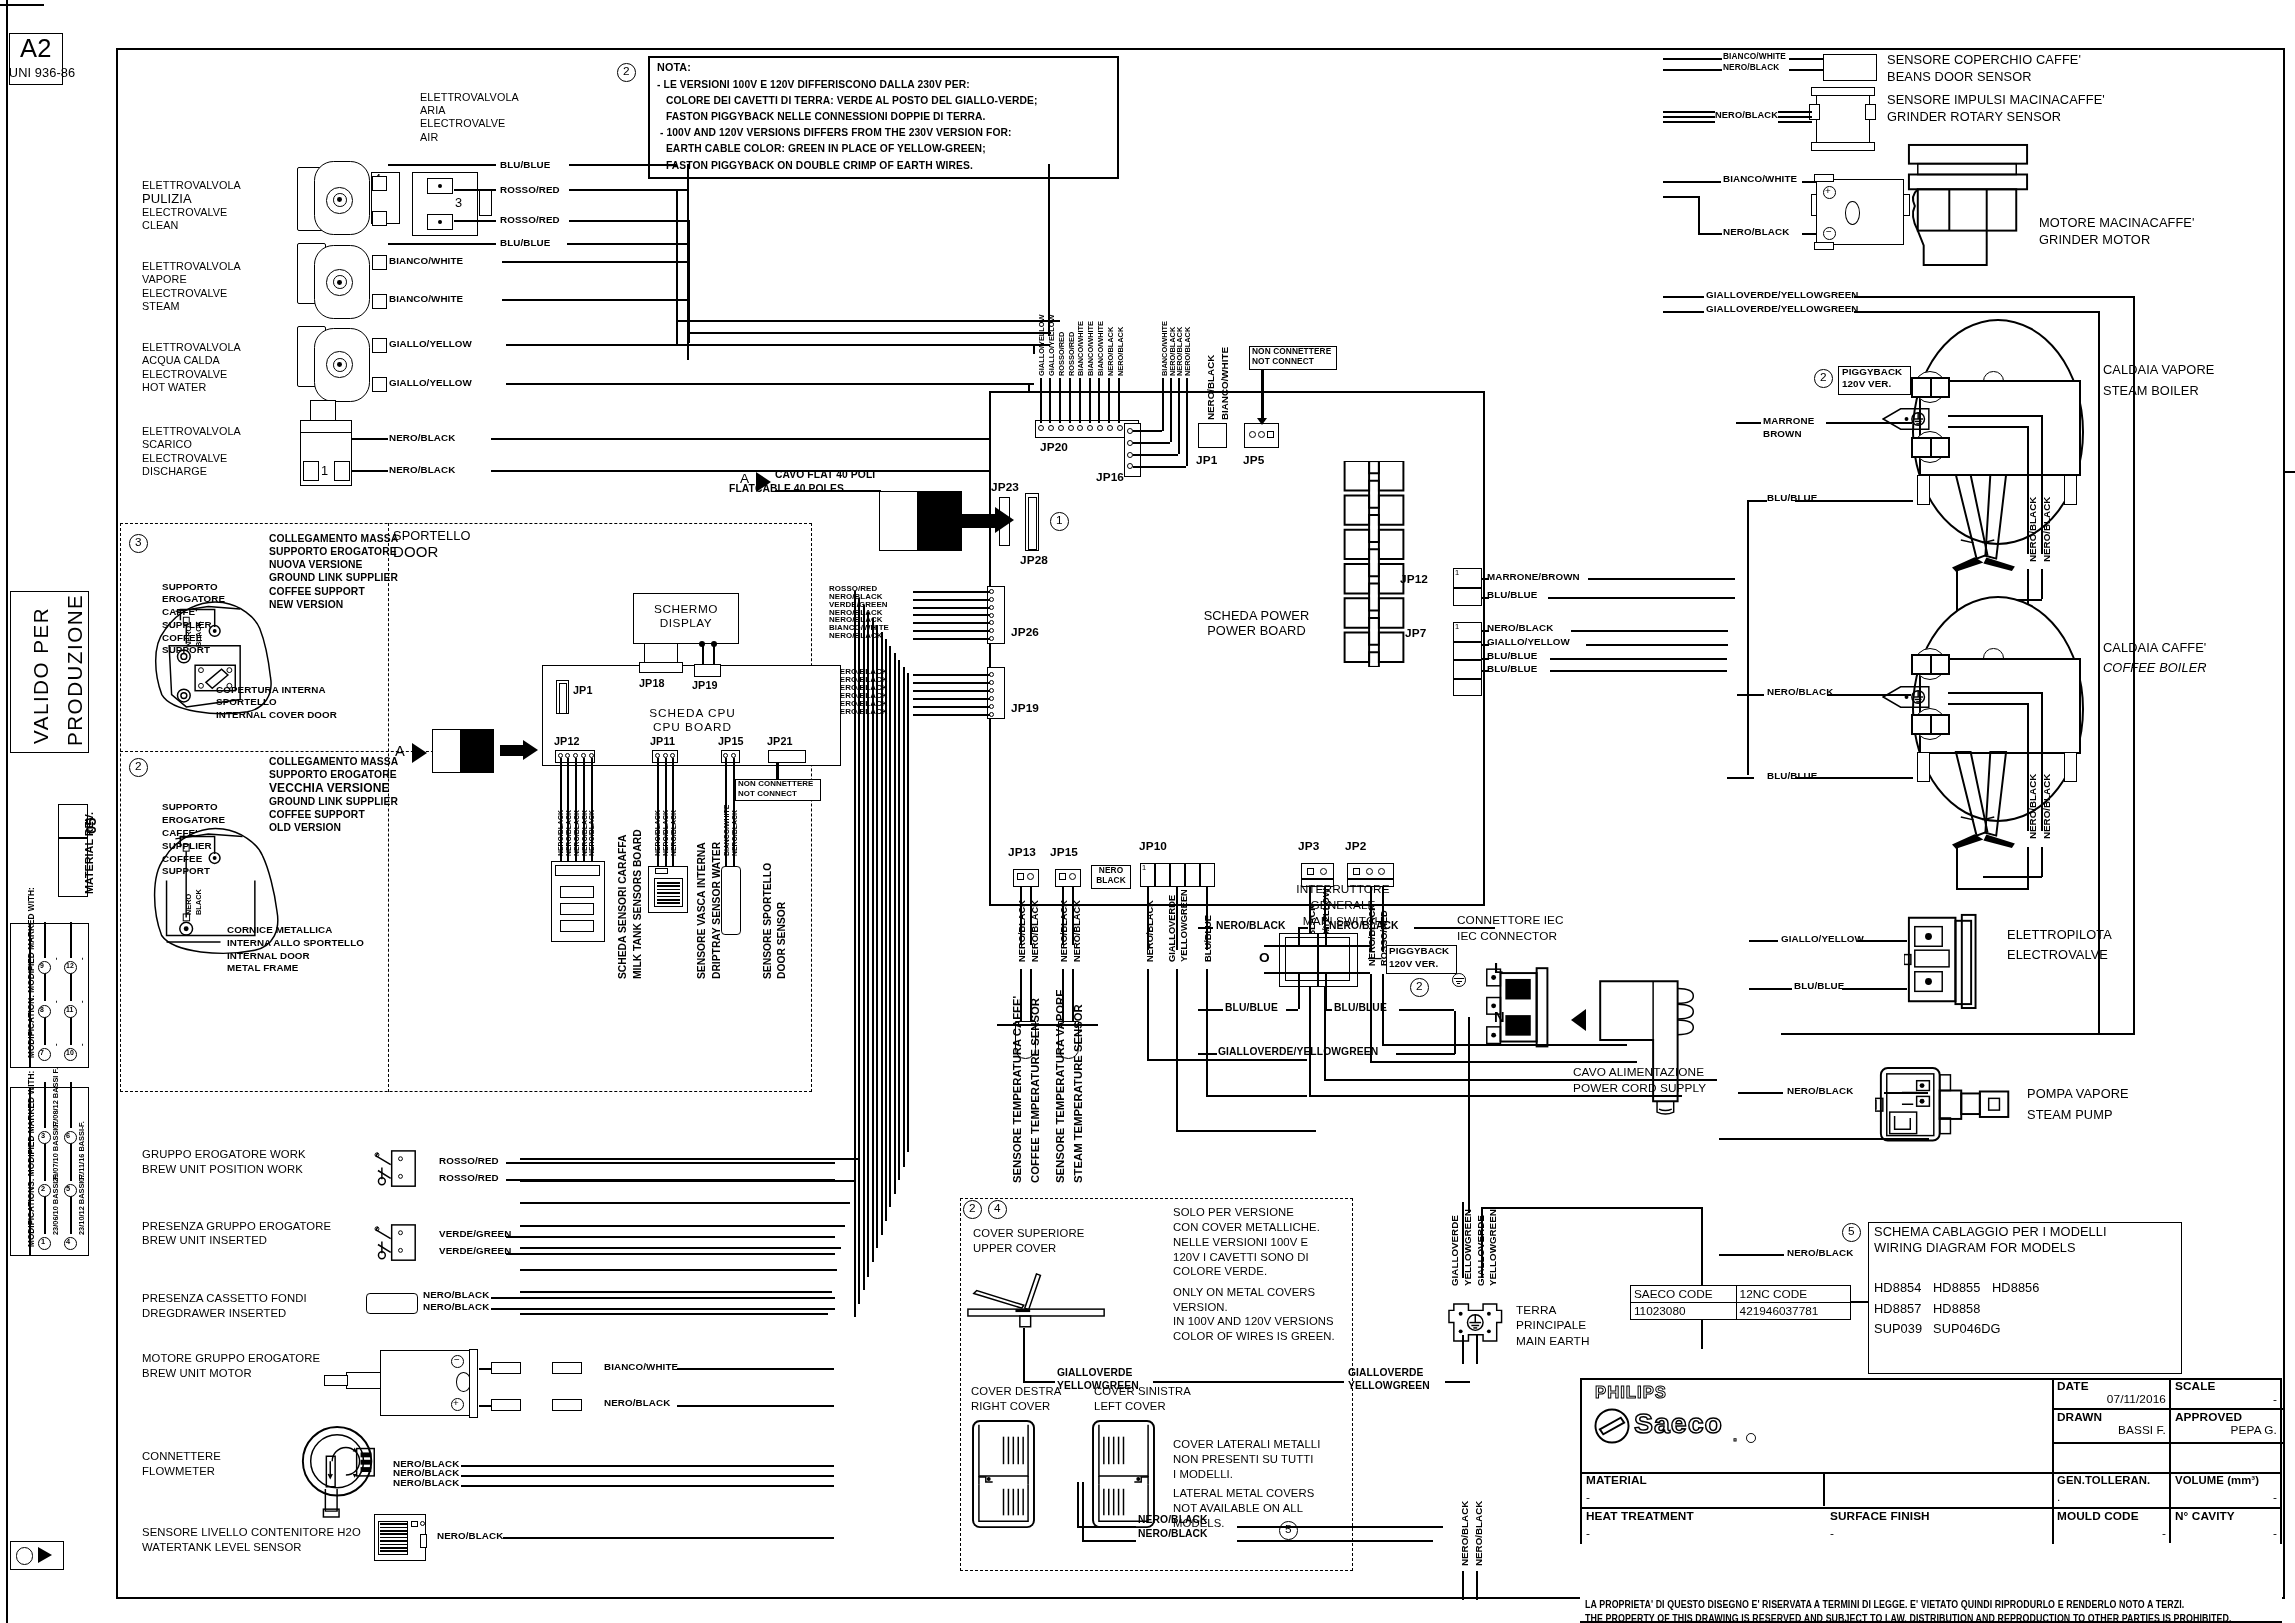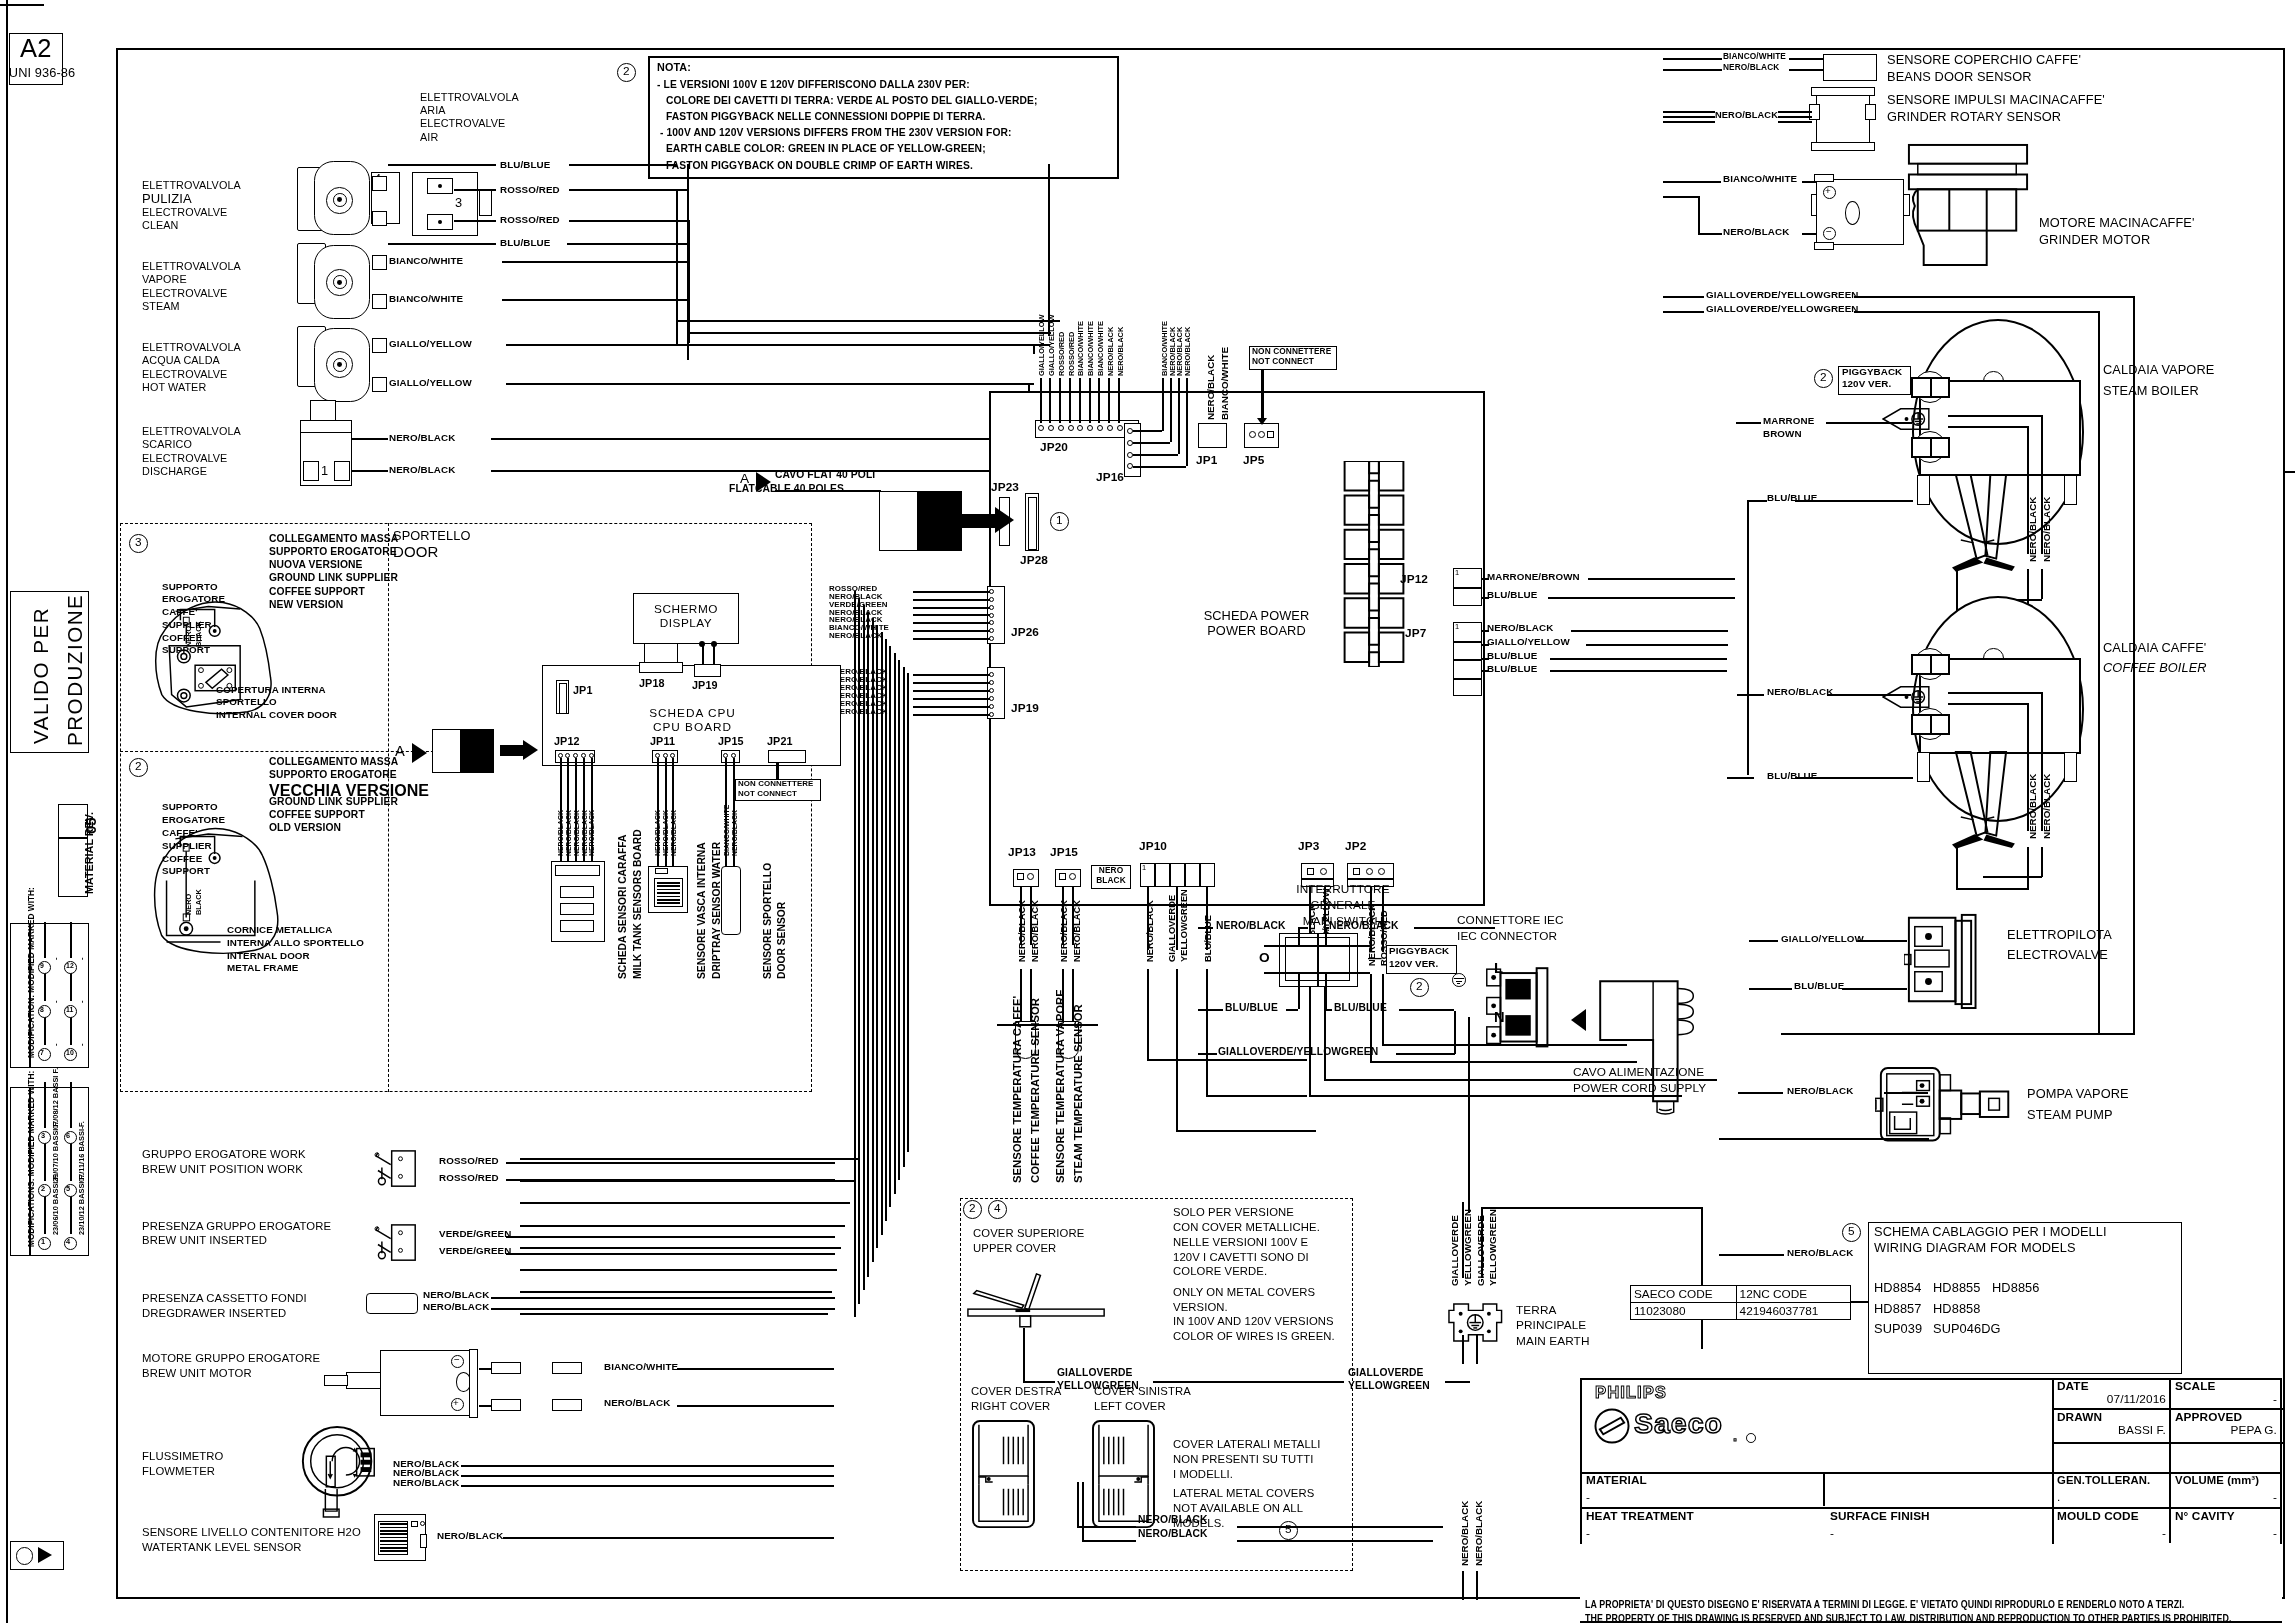--- a/index.html
+++ b/index.html
@@ -584,21 +584,21 @@
   <div id="doorNewCallout">
       <div class="t" style="left:216px;top:685px;font-size:9.8px;font-weight:bold;">COPERTURA INTERNA</div>
       <div class="t" style="left:216px;top:697px;font-size:9.8px;font-weight:bold;">SPORTELLO</div>
       <div class="t" style="left:216px;top:710px;font-size:9.8px;font-weight:bold;">INTERNAL COVER DOOR</div>
     </div>
 
   <div class="num" style="left:129px;top:758px;">2</div>
   <div id="doorOldDesc">
       <div class="t" style="left:269px;top:756px;font-size:10.3px;font-weight:bold;">COLLEGAMENTO MASSA</div>
       <div class="t" style="left:269px;top:769px;font-size:10.3px;font-weight:bold;">SUPPORTO EROGATORE</div>
-      <div class="t" style="left:269px;top:782px;font-size:16px;font-weight:bold;">VECCHIA VERSIONE</div>
+      <div class="t" style="left:269px;top:782px;font-size:12px;font-weight:bold;">VECCHIA VERSIONE</div>
       <div class="t" style="left:269px;top:796px;font-size:10.3px;font-weight:bold;">GROUND LINK SUPPLIER</div>
       <div class="t" style="left:269px;top:809px;font-size:10.3px;font-weight:bold;">COFFEE SUPPORT</div>
       <div class="t" style="left:269px;top:822px;font-size:10.3px;font-weight:bold;">OLD VERSION</div>
     </div>
   <div id="doorOldPart">
       <div class="t" style="left:162px;top:802px;font-size:9.8px;font-weight:bold;">SUPPORTO</div>
       <div class="t" style="left:162px;top:815px;font-size:9.8px;font-weight:bold;">EROGATORE</div>
       <div class="t" style="left:162px;top:828px;font-size:9.8px;font-weight:bold;">CAFFE'</div>
       <div class="t" style="left:162px;top:841px;font-size:9.8px;font-weight:bold;">SUPPLIER</div>
       <div class="t" style="left:162px;top:854px;font-size:9.8px;font-weight:bold;">COFFEE</div>
@@ -749,21 +749,21 @@
 
   <div id="leftComps">
       <div class="t" style="left:142px;top:1148px;font-size:11.3px;">GRUPPO EROGATORE WORK</div>
       <div class="t" style="left:142px;top:1163px;font-size:11.3px;">BREW UNIT POSITION WORK</div>
       <div class="t" style="left:142px;top:1220px;font-size:11.3px;">PRESENZA GRUPPO EROGATORE</div>
       <div class="t" style="left:142px;top:1234px;font-size:11.3px;">BREW UNIT INSERTED</div>
       <div class="t" style="left:142px;top:1292px;font-size:11.3px;">PRESENZA CASSETTO FONDI</div>
       <div class="t" style="left:142px;top:1307px;font-size:11.3px;">DREGDRAWER INSERTED</div>
       <div class="t" style="left:142px;top:1352px;font-size:11.3px;">MOTORE GRUPPO EROGATORE</div>
       <div class="t" style="left:142px;top:1367px;font-size:11.3px;">BREW UNIT MOTOR</div>
-      <div class="t" style="left:142px;top:1450px;font-size:11.3px;">FLUSSIMETRO</div>
+      <div class="t" style="left:142px;top:1450px;font-size:11.3px;">CONNETTERE</div>
       <div class="t" style="left:142px;top:1465px;font-size:11.3px;">FLOWMETER</div>
       <div class="t" style="left:142px;top:1526px;font-size:11.3px;">SENSORE LIVELLO CONTENITORE H2O</div>
       <div class="t" style="left:142px;top:1541px;font-size:11.3px;">WATERTANK LEVEL SENSOR</div>
       <div class="t" style="left:439px;top:1156px;font-size:9.8px;font-weight:bold;">ROSSO/RED</div>
       <div class="hl" style="left:506px;top:1162px;width:329px;"></div>
       <div class="t" style="left:439px;top:1173px;font-size:9.8px;font-weight:bold;">ROSSO/RED</div>
       <div class="hl" style="left:506px;top:1179px;width:329px;"></div>
       <div class="t" style="left:439px;top:1229px;font-size:9.8px;font-weight:bold;">VERDE/GREEN</div>
       <div class="hl" style="left:506px;top:1236px;width:329px;"></div>
       <div class="t" style="left:439px;top:1246px;font-size:9.8px;font-weight:bold;">VERDE/GREEN</div>

